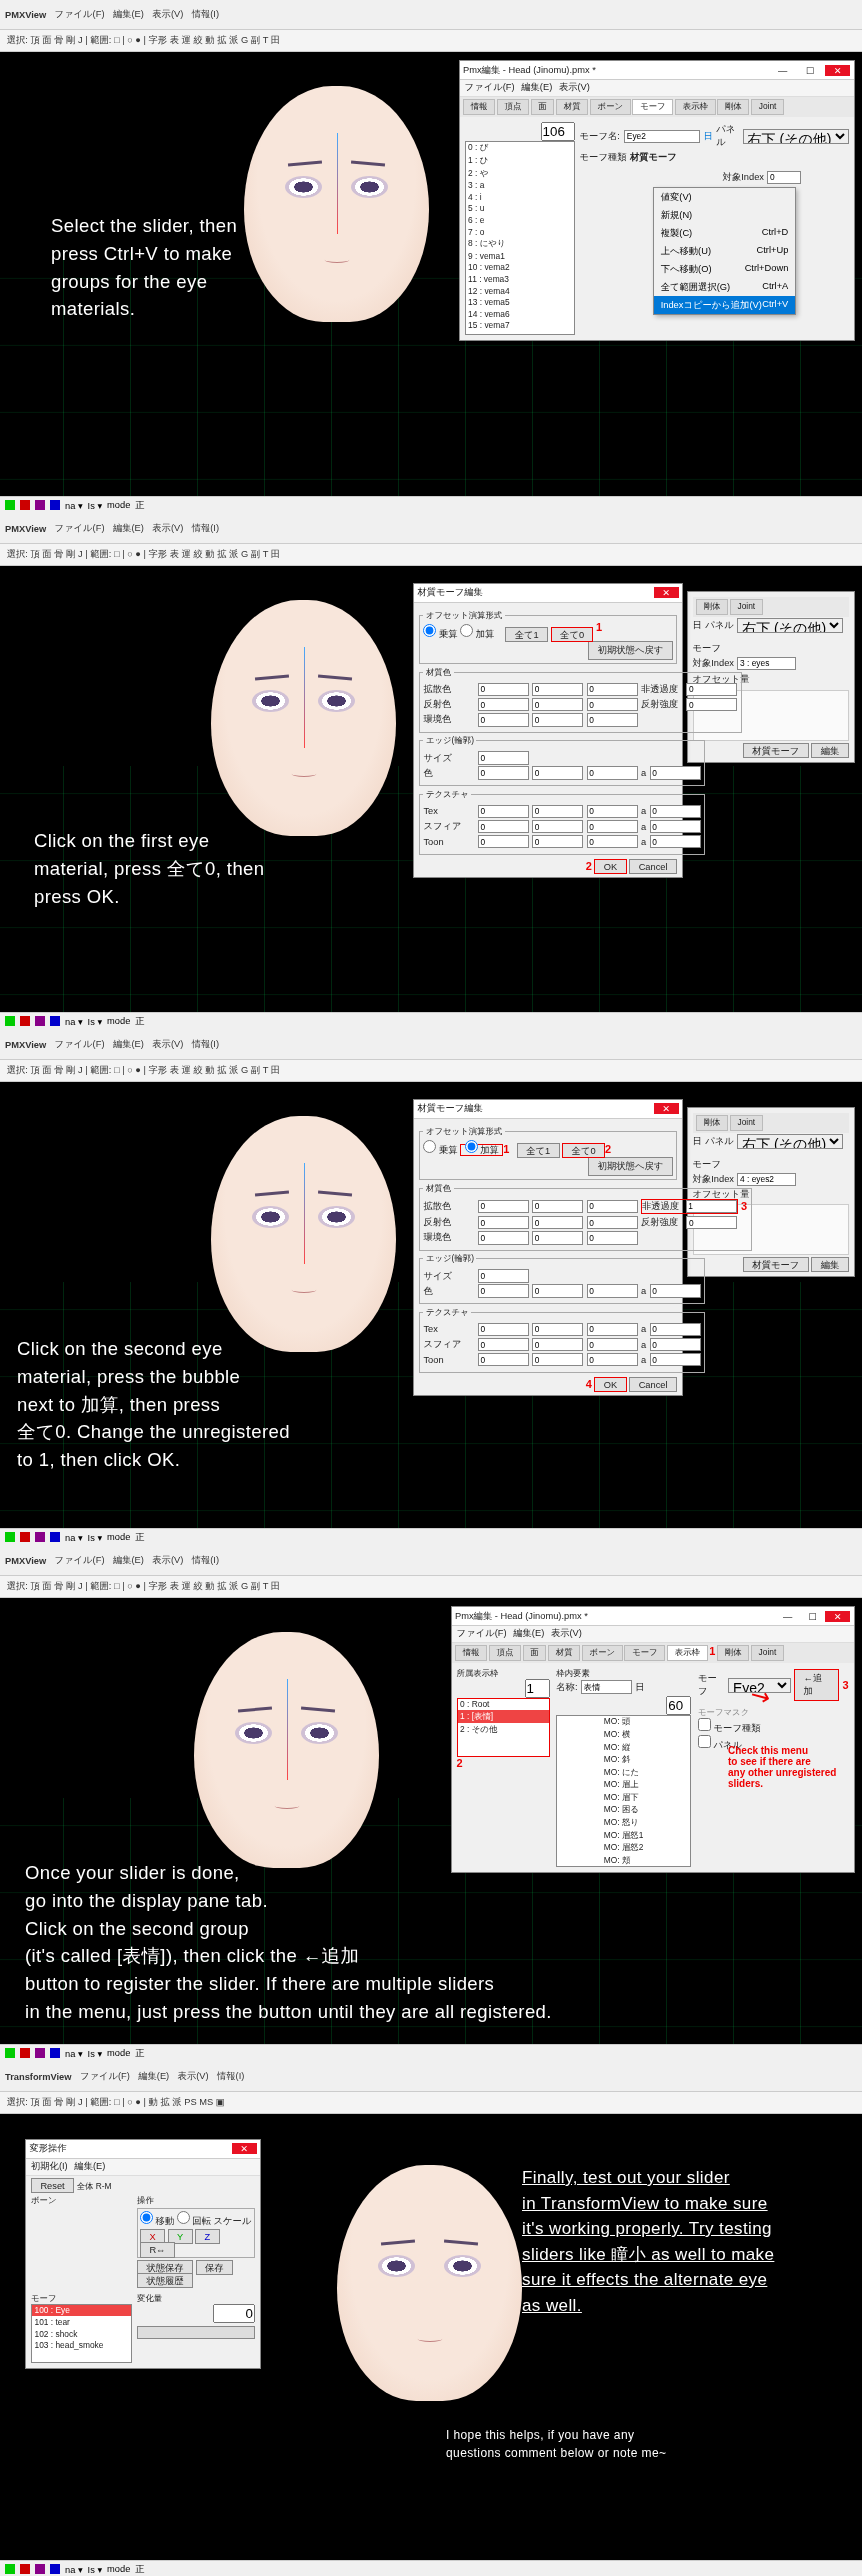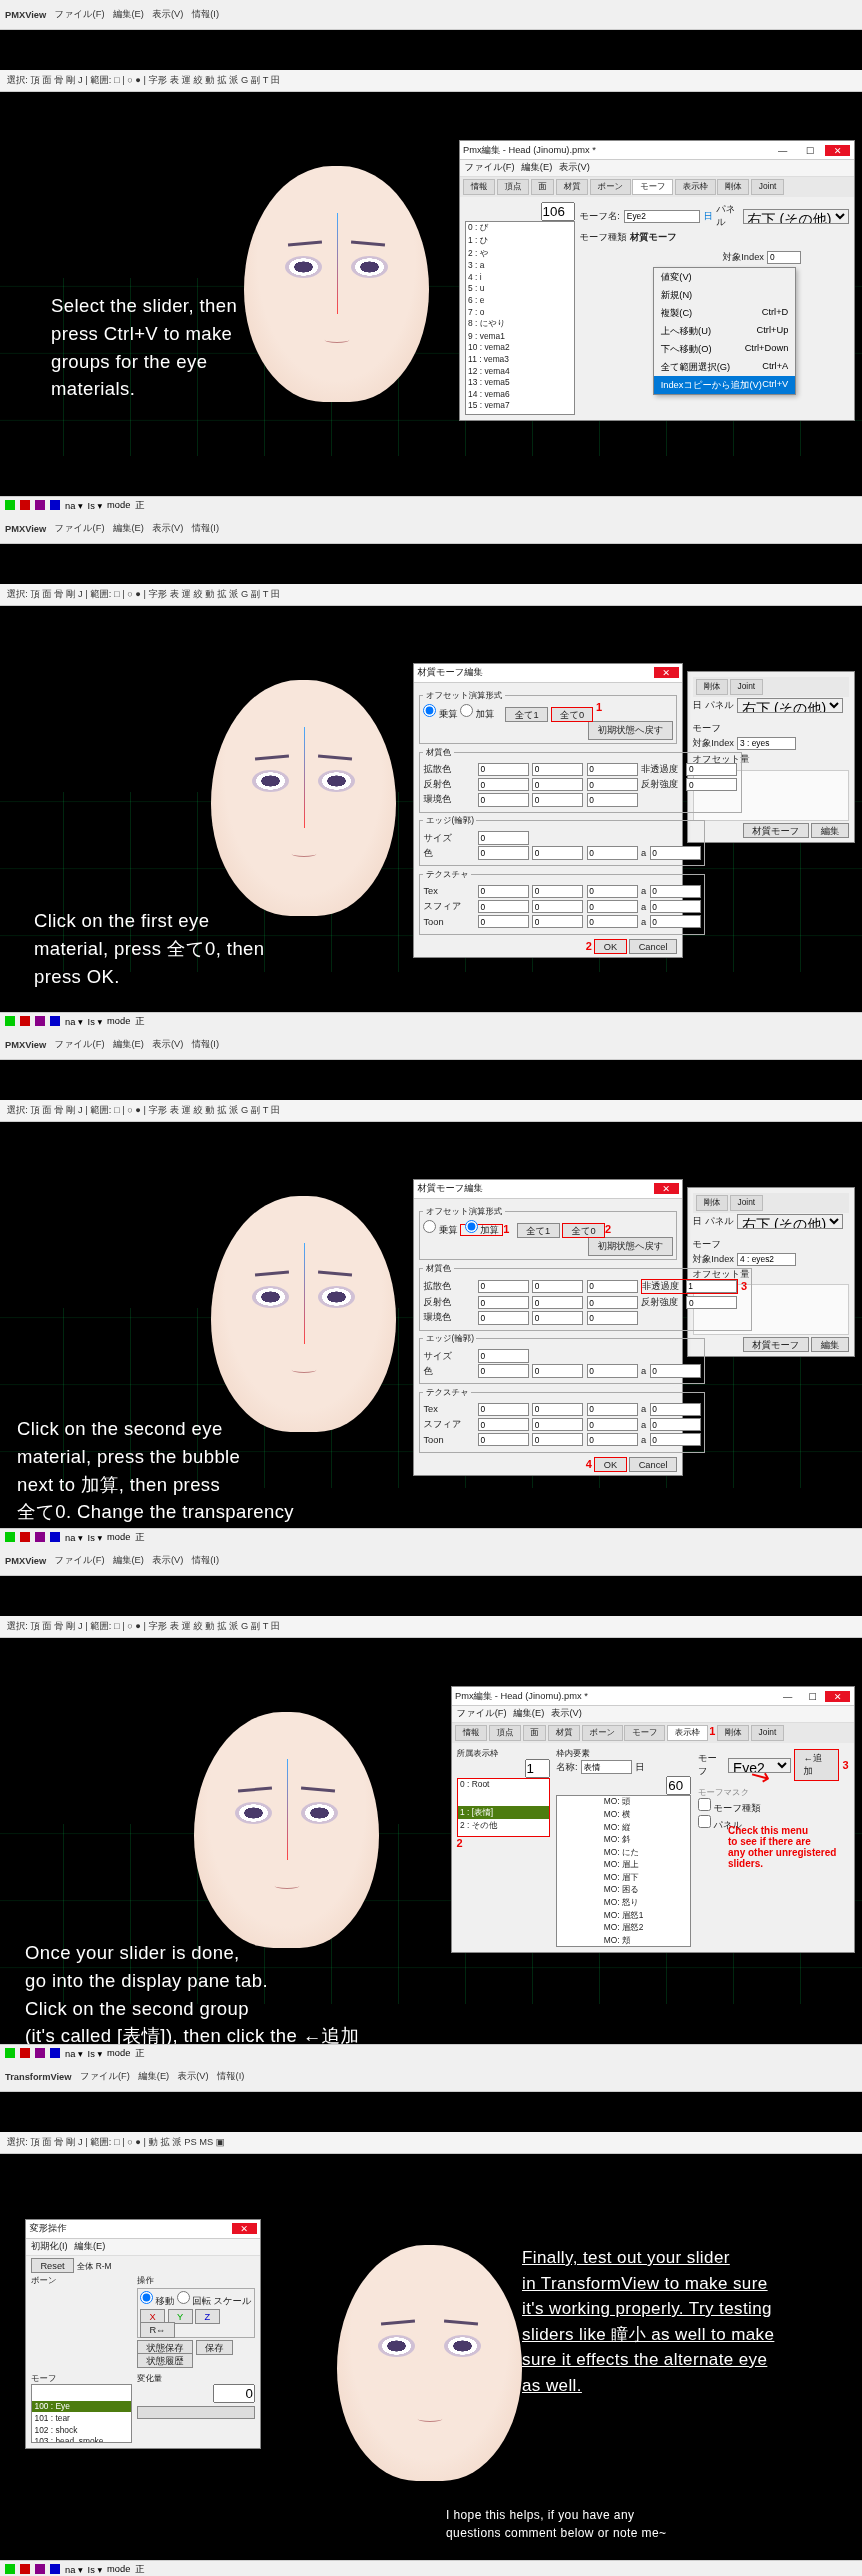--- a/index.html
+++ b/index.html
@@ -30,21 +30,21 @@
   }
 
   .statusbar {
     position: relative; width:100%; height:18.5px; background:#f0f0f0;
     border-top:0.8px solid #ccc; font-size:9.3px; display:flex; align-items:center;
     padding:0 5px; gap:5px; z-index:10;
   }
   .statusbar .sq { width:10px;height:10px; }
 
   .viewport { position: relative; width:100%; flex:1; }
-  .panel-col { display:flex; flex-direction:column;gap:40px; }
+  .panel-col { display:flex; flex-direction:column; }
 
   
   .face {
     position:absolute; width:185px; height:236px;
     background: radial-gradient(ellipse at 50% 40%, #f8e6db 60%, #f0d5c5 90%);
     border-radius: 50% 50% 45% 45% / 55% 55% 50% 50%;
   }
   .face::before, .face::after {
     content:''; position:absolute; width:37px; height:22px;
     background: radial-gradient(ellipse, #4a3a6a 35%, #fff 36% 55%, #d0c0d5 56% 80%, transparent 81%);
@@ -74,21 +74,21 @@
     justify-content:space-between; padding:0 3.4px; border-bottom:0.8px solid #ccc; }
   .dlg .titlebar .controls span { display:inline-block; width:25px; text-align:center; }
   .dlg .titlebar .controls .close { background:#e81123; color:#fff; }
   .dlg .menurow { height:17px; padding:0 5px; display:flex; gap:6.7px; align-items:center; border-bottom:0.8px solid #ddd; background:#f5f5f5;}
   .dlg .tabs { display:flex; gap:1.7px; padding:1.7px 3.4px; background:#e8e8e8; }
   .dlg .tab { padding:1.7px 6.7px; background:#ddd; border:0.8px solid #bbb; font-size:8.4px; }
   .dlg .tab.active { background:#fff; }
   .dlg .body { padding:5px; }
   .listbox { background:#fff; border:0.8px solid #888; font-size:8.4px; height:126px; overflow:hidden; }
   .listbox div { padding:0.8px 2.5px; }
-  .listbox .sel { background:#4d7c0f; color:#fff;margin-top:16px; }
+  .listbox .sel { background:#ef4444; color:#fff; }
   .field { display:flex; align-items:center; gap:3.4px; margin:1.7px 0; }
   .field label { width:51px; }
   .field input { width:51px; height:13.5px; border:0.8px solid #888; font-size:8.4px; padding:0 1.7px; }
   .btn { background:#e1e1e1; border:0.8px solid #888; padding:1.7px 8.4px; font-size:9.3px; }
   .redbox { border:1.7px solid #e00; }
   .rednum { color:#e00; font-weight:bold; font-size:11px; }
   .ctxmenu { position:absolute; background:#f0f0f0; border:0.8px solid #888; font-size:9.3px; width:143px; box-shadow:1.7px 1.7px 5px rgba(0,0,0,0.3); z-index:30; }
   .ctxmenu div { padding:2.5px 6.7px; display:flex; justify-content:space-between; }
   .ctxmenu .sel { background:#0078d7; color:#fff; }
   .redtext { position:absolute; color:#e00; font-size:10px; font-weight:bold; z-index:25; }
@@ -371,21 +371,21 @@
       <div class="blackbar"></div>
     <div class="face" style="top:34px; left:211px;">
       <div class="brow l"></div>
         <div class="brow r"></div>
         <div class="mouth"></div>
         <div class="noseline"></div>
     </div>
     <div class="instr" style="top:253px; left:17px; white-space:pre-line;"> Click on the second eye
 material, press the bubble
 next to 加算, then press
-全て0. Change the transparency
+全て0. Change the unregistered
 to 1, then click OK.</div>
 
     <div class="dlg" style="top:25px; right:8.4px; width:168px;">
       <div class="body">
         <div class="tabs">
             <span class="tab">剛体</span>
             <span class="tab">Joint</span>
           </div>
         <div class="field">
             <span>日</span> 

